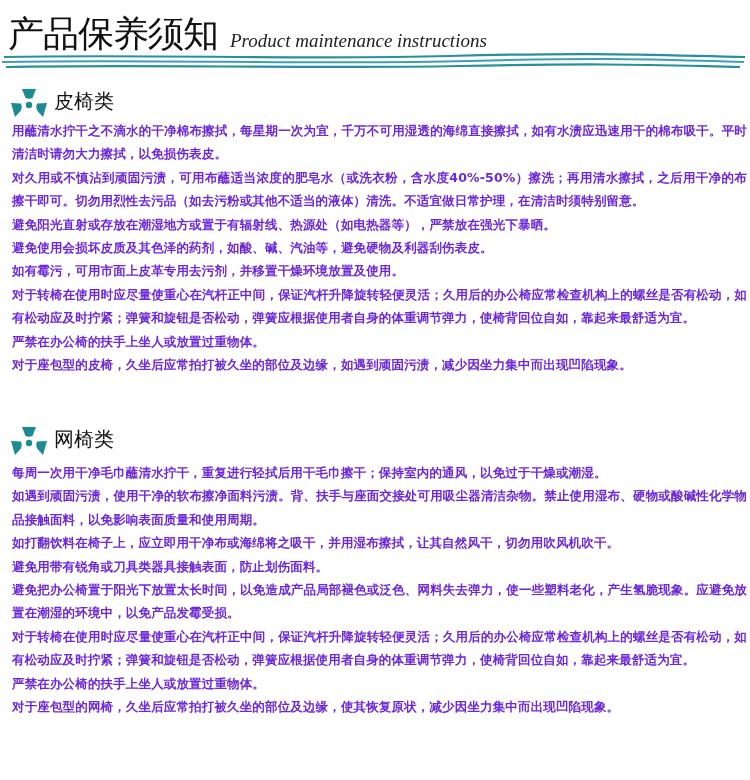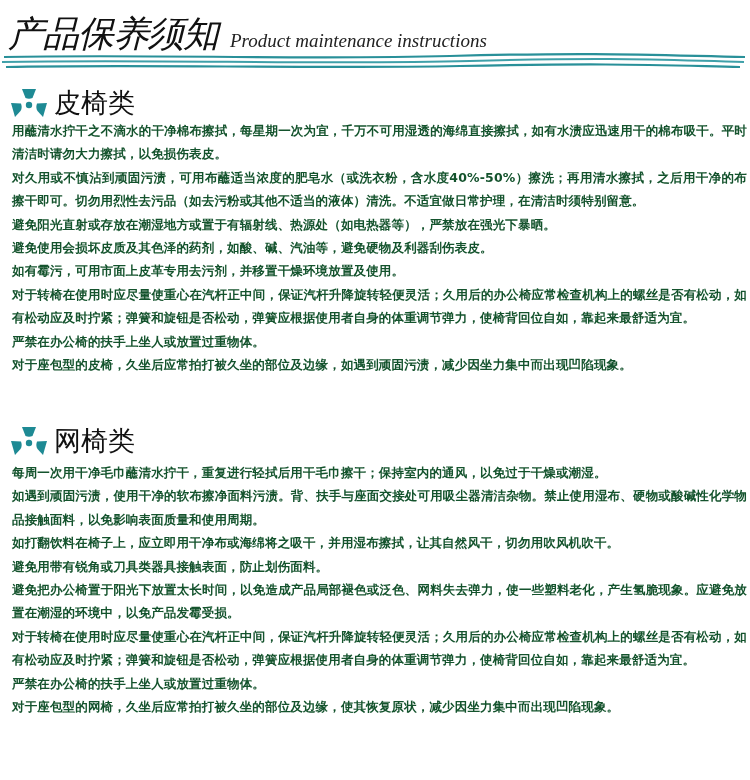--- a/index.html
+++ b/index.html
@@ -24,21 +24,20 @@
     }
     .header-title-cn {
       position: absolute;
       left: 8px;
       top: 14px;
       font-family: "DejaVu Serif", "Liberation Serif", serif;
       font-size: 36px;
       line-height: 40px;
       color: #111111;
       letter-spacing: -1px;
-      font-style: italic;
     }
     .header-title-en {
       position: absolute;
       left: 230px;
       top: 30px;
       font-family: "Liberation Serif", "DejaVu Serif", serif;
       font-style: italic;
       font-size: 19px;
       line-height: 22px;
       color: #222222;
@@ -57,33 +56,33 @@
       height: 34px;
       display: flex;
       align-items: center;
     }
     .section-icon {
       width: 38px;
       height: 34px;
       display: inline-block;
     }
     .section-title {
-      font-family: Liberation Sans, sans-serif;
-      font-size: 27px;
+      font-family: Liberation Mono, monospace;
+      font-size: 20px;
       line-height: 30px;
       margin-left: 6px;
       color: #111111;
     }
     .para-block {
       position: absolute;
       left: 12px;
       width: 735px;
       font-size: 12.5px;
       line-height: 23.4px;
-      color: #14532d;
+      color: #6d28d9;
       font-weight: bold;
       letter-spacing: 0.15px;
     }
     .para-block p {
       margin: 0;
       padding: 0;
       text-align: justify;
     }
   </style>
 </head>

